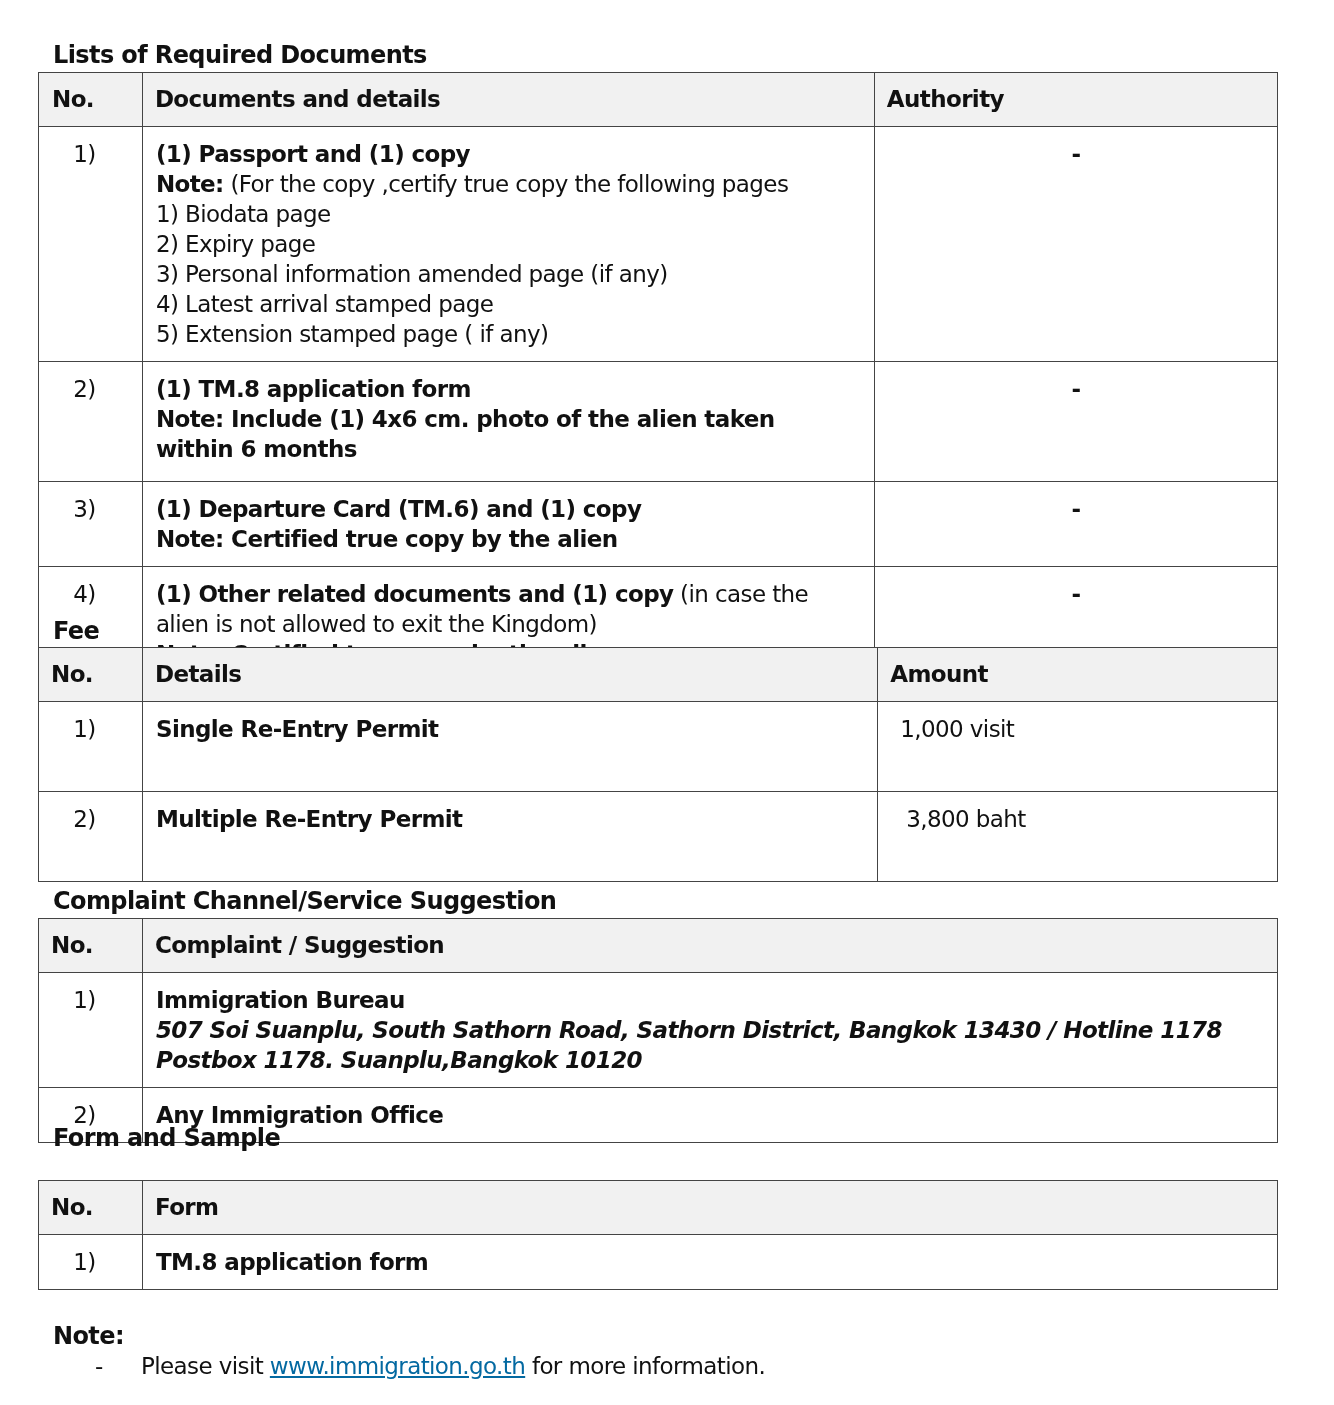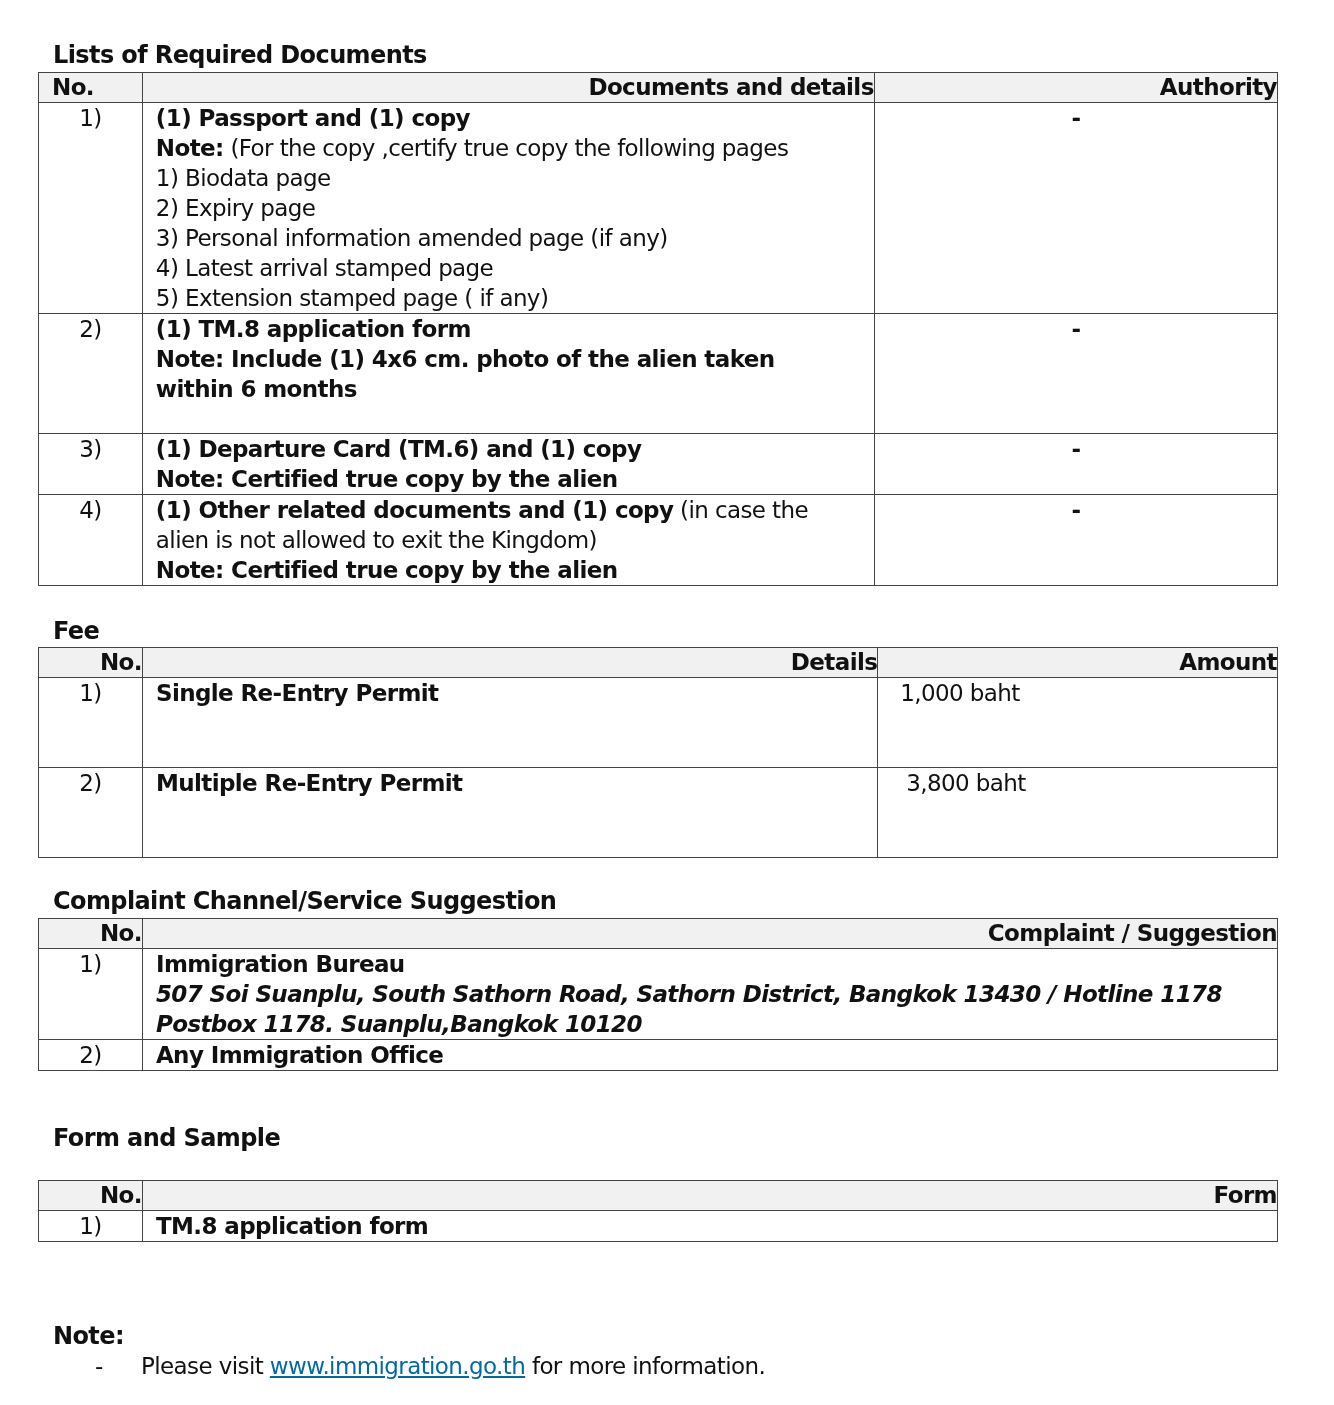--- a/index.html
+++ b/index.html
@@ -9,22 +9,22 @@
   }
   .section-title {
     position: absolute; left: 53px; font-weight: bold; font-size: 24px; letter-spacing: -0.6px;
     font-family: "DejaVu Sans", sans-serif;
     text-align: right;
   }
   table {
     position: absolute; left: 38px; width: 1240px; border-collapse: collapse;
     font-size: 23px; letter-spacing: -0.6px;
   }
-  th, td { border: 1.5px solid #444; padding: 0; vertical-align: top; }
-  th { background: #f1f1f1; font-weight: bold; text-align: right; height: 29px; line-height: 29px; }
+  th, td { border: 1.5px solid #444; padding: 12px; vertical-align: top; }
+  th { background: #f1f1f1; font-weight: bold; text-align: left; height: 29px; line-height: 29px; }
   td.no { text-align: center; line-height: 30px; padding-left: 0px; }
   td.body { padding-left: 13px; line-height: 30px; }
   td.auth { text-align: center; line-height: 30px; font-weight: bold; }
   td.amount { padding-left: 22px; line-height: 30px; }
   .b { font-weight: bold; }
   .bi { font-weight: bold; font-style: italic; }
   a.link { color: #2a6bb5; text-decoration: underline; }
   .note-title { position: absolute; left: 53px; top: 1322px; font-weight: bold; font-size: 24px; letter-spacing: -0.6px; }
   .note-item { position: absolute; left: 95px; top: 1353px; font-size: 23px; letter-spacing: -0.6px; }
   .note-item .dash { display: inline-block; width: 46px; }
@@ -94,21 +94,21 @@
     </colgroup>
   <tbody>
       <tr>
     <th>No.</th>
     <th>Details</th>
     <th>Amount</th>
   </tr>
   <tr style="height:90px;">
     <td class="no">1)</td>
     <td class="body b">Single Re-Entry Permit</td>
-    <td class="amount">1,000 baht</td>
+    <td class="amount">1,000 visit</td>
   </tr>
   <tr style="height:90px;">
     <td class="no">2)</td>
     <td class="body b">Multiple Re-Entry Permit</td>
     <td class="amount" style="padding-left:28px;margin-top:12px;">3,800 baht</td>
   </tr>
 </tbody>
   </table>
 
 <div class="section-title" style="top:887px;">Complaint Channel/Service Suggestion</div>

